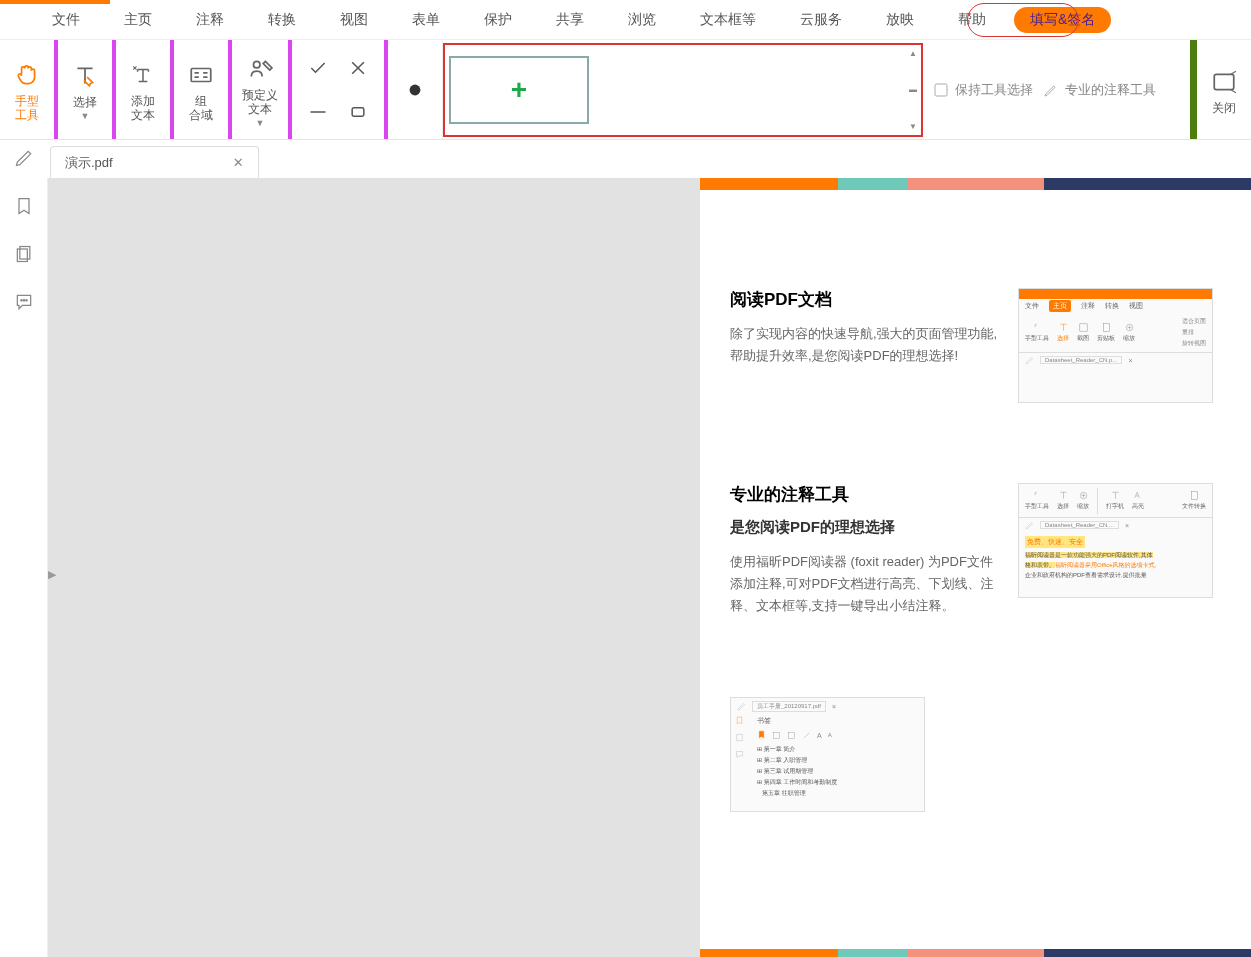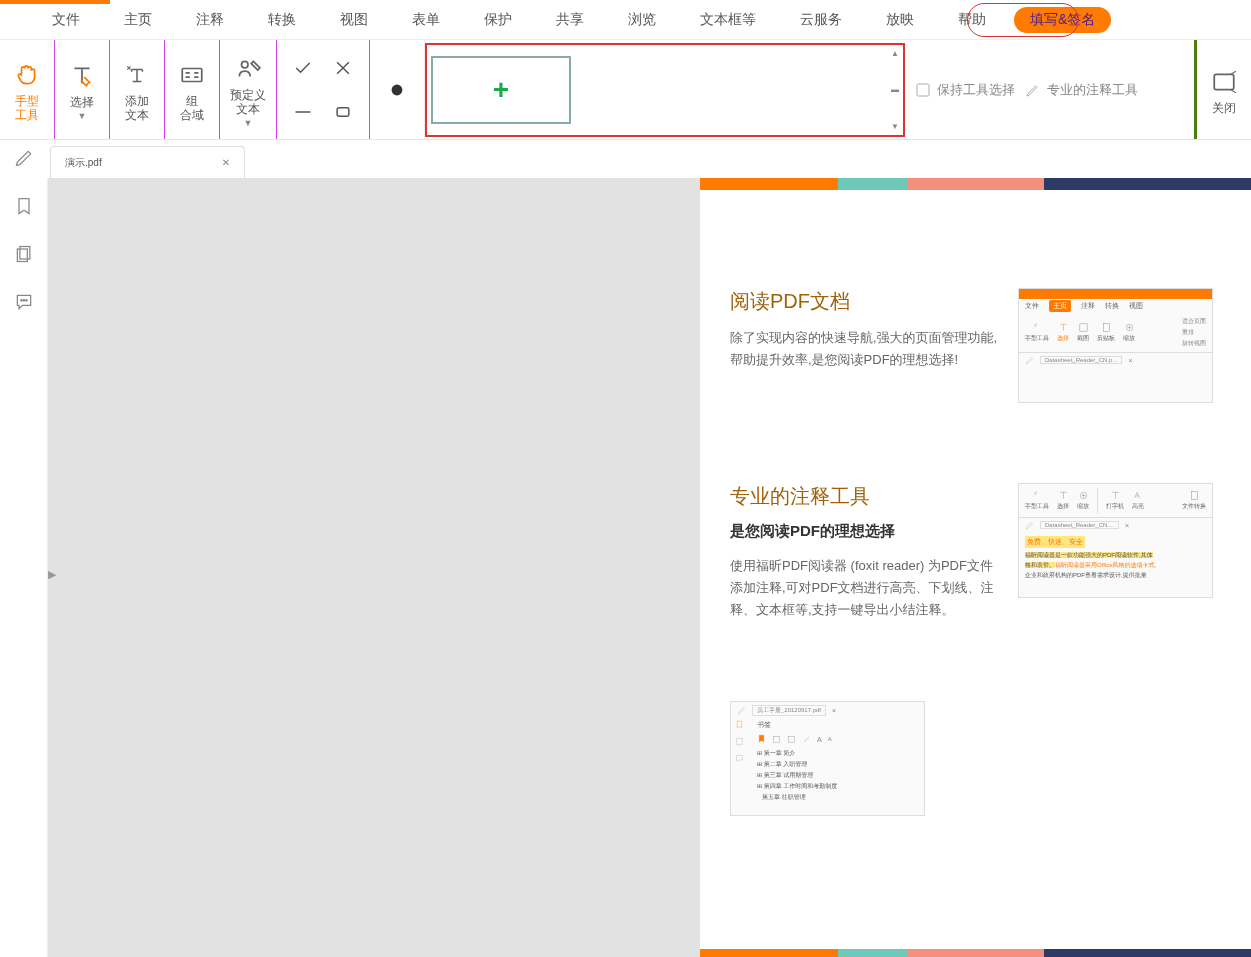--- a/index.html
+++ b/index.html
@@ -7,21 +7,21 @@
 
 
 .tabstrip { height:40px; display:flex; align-items:stretch; border-bottom:1px solid #eee; position:relative; padding-left:30px; }
 .tabstrip::before { content:""; position:absolute; left:0; top:0; width:110px; height:4px; background:#ff7a00; }
 .tab { padding:0 22px; display:flex; align-items:center; color:#555; cursor:pointer; font-size:14px; }
 .tab.pill { background:#ff7a00; color:#4c1d95; border-radius:14px; height:26px; align-self:center; padding:0 16px; margin-left:6px; position:relative; }
 .tab.pill-border { position:absolute; right:172px; top:3px; border:1px solid #d33; border-radius:18px; width:112px; height:34px; pointer-events:none; }
 
 
 .ribbon { height:100px; display:flex; align-items:stretch; border-bottom:1px solid #e5e5e5; }
-.rgrp { display:flex; flex-direction:column; align-items:center; justify-content:center; padding:4px 10px; border-right:1px solid #d946ef; }
+.rgrp { display:flex; flex-direction:column; align-items:center; justify-content:center; padding:4px 10px; border-right:4px solid #d946ef; }
 .rgrp.last { border-right:none; }
 .ricon { width:34px; height:34px; display:flex; align-items:center; justify-content:center; color:#555; }
 .ricon svg { width:26px; height:26px; stroke:#666; fill:none; stroke-width:1.6; }
 .rlabel { font-size:12px; color:#555; text-align:center; line-height:14px; margin-top:2px; }
 .rgrp.selected .ricon svg { stroke:#ff7a00; }
 .rgrp.selected .rlabel { color:#ff7a00; }
 .caret { font-size:9px; color:#888; margin-top:2px; }
 .shape-grid { display:grid; grid-template-columns:40px 40px; grid-template-rows:44px 44px; }
 .shape-cell { display:flex; align-items:center; justify-content:center; }
 .shape-cell svg { width:20px; height:20px; stroke:#555; fill:none; stroke-width:1.8; }
@@ -31,21 +31,21 @@
 .sig-slot span { color:#1aaa4a; font-size:28px; font-weight:bold; }
 .sig-scroll { position:absolute; right:2px; top:4px; bottom:4px; width:12px; display:flex; flex-direction:column; justify-content:space-between; }
 .sig-scroll span { font-size:8px; color:#888; text-align:center; }
 
 .optcol { display:flex; flex-direction:row; justify-content:center; gap:10px; padding:0 10px; }
 .optrow { display:flex; align-items:center; gap:6px; color:#888; font-size:13px; }
 .optrow svg { width:16px; height:16px; stroke:#aaa; fill:none; stroke-width:1.5; }
 
 
 .docbar { height:38px; display:flex; align-items:flex-end; padding-left:50px; background:#fff; }
-.doctab { height:32px; display:flex; align-items:center; padding:0 14px; border:1px solid #ddd; border-bottom:none; border-radius:4px 4px 0 0; background:#fff; gap:120px; font-size:10px; color:#555; }
+.doctab { height:32px; display:flex; align-items:center; padding:0 14px; border:1px solid #ddd; border-bottom:none; border-radius:4px 4px 0 0; background:#fff; gap:120px; font-size:13px; color:#555; }
 .doctab .x { color:#888; cursor:pointer; }
 
 
 .workspace { display:flex; height:779px; }
 .sidebar { width:48px; border-right:1px solid #eee; display:flex; flex-direction:column; align-items:center; padding-top:6px; gap:24px; position:relative; }
 .sidebar .sicon { width:24px; height:24px; display:flex; align-items:center; justify-content:center; cursor:pointer; }
 .sidebar .sicon svg { width:20px; height:20px; stroke:#888; fill:none; stroke-width:1.5; }
 .sidebar .sicon.top { margin-top:-38px; }
 .side-expand { position:absolute; top:390px; left:48px; width:10px; height:20px; color:#999; font-size:11px; }
 
@@ -58,21 +58,21 @@
 .color-bar span:nth-child(3){flex:2;background:#f4917d;}
 .color-bar span:nth-child(4){flex:3;background:#2d3a66;}
 .color-bar2 { position:absolute; bottom:0; left:0; right:0; height:8px; display:flex; }
 .color-bar2 span:nth-child(1){flex:2;background:#ff7a00;}
 .color-bar2 span:nth-child(2){flex:1;background:#6fc9b8;}
 .color-bar2 span:nth-child(3){flex:2;background:#f4917d;}
 .color-bar2 span:nth-child(4){flex:3;background:#2d3a66;}
 
 .feature { display:flex; gap:18px; margin-bottom:80px; }
 .ftext { width:270px; }
-.ftitle { color:#a16207; font-size:20px; font-weight:normal; margin-bottom:12px; }
+.ftitle { color:#000000; font-size:17px; font-weight:bold; margin-bottom:12px; }
 .fsub { font-size:15px; font-weight:bold; color:#333; margin-bottom:14px; }
 .fdesc { font-size:13px; color:#666; line-height:22px; }
 .fthumb { width:195px; height:115px; border:1px solid #ddd; background:#fafafa; font-size:7px; color:#888; overflow:hidden; position:relative; }
 
 
 .th1-top{height:10px;background:#ff7a00;}
 .th1-menu{height:14px;display:flex;align-items:center;gap:10px;padding:0 6px;font-size:7px;color:#666;}
 .th1-menu .act{background:#ff7a00;color:#fff;padding:1px 4px;border-radius:2px;}
 .th1-tools{height:40px;display:flex;align-items:center;gap:8px;padding:0 6px;border-bottom:1px solid #ddd;}
 .th1-tool{display:flex;flex-direction:column;align-items:center;font-size:6px;color:#666;gap:1px;}
@@ -222,21 +222,21 @@
       <span>保持工具选择</span>
     </div>
     <div class="optrow">
       <svg viewBox="0 0 24 24">
           <path d="M3 21l3-1 12-12-2-2L4 18z"></path>
         </svg>
       <span>专业的注释工具</span>
     </div>
   </div>
 
-  <div class="rgrp last" style="margin-left:auto;border-left:3px solid #4d7c0f;">
+  <div class="rgrp last" style="margin-left:auto;border-left:7px solid #4d7c0f;">
     <div class="ricon">
         <svg viewBox="0 0 24 24">
           <rect x="3" y="5" width="18" height="14" rx="2"></rect>
           <path d="M18 5l5-3M18 19l5 3" stroke-width="1"></path>
         </svg>
       </div>
     <div class="rlabel">关闭</div>
   </div>
 </div>
 

